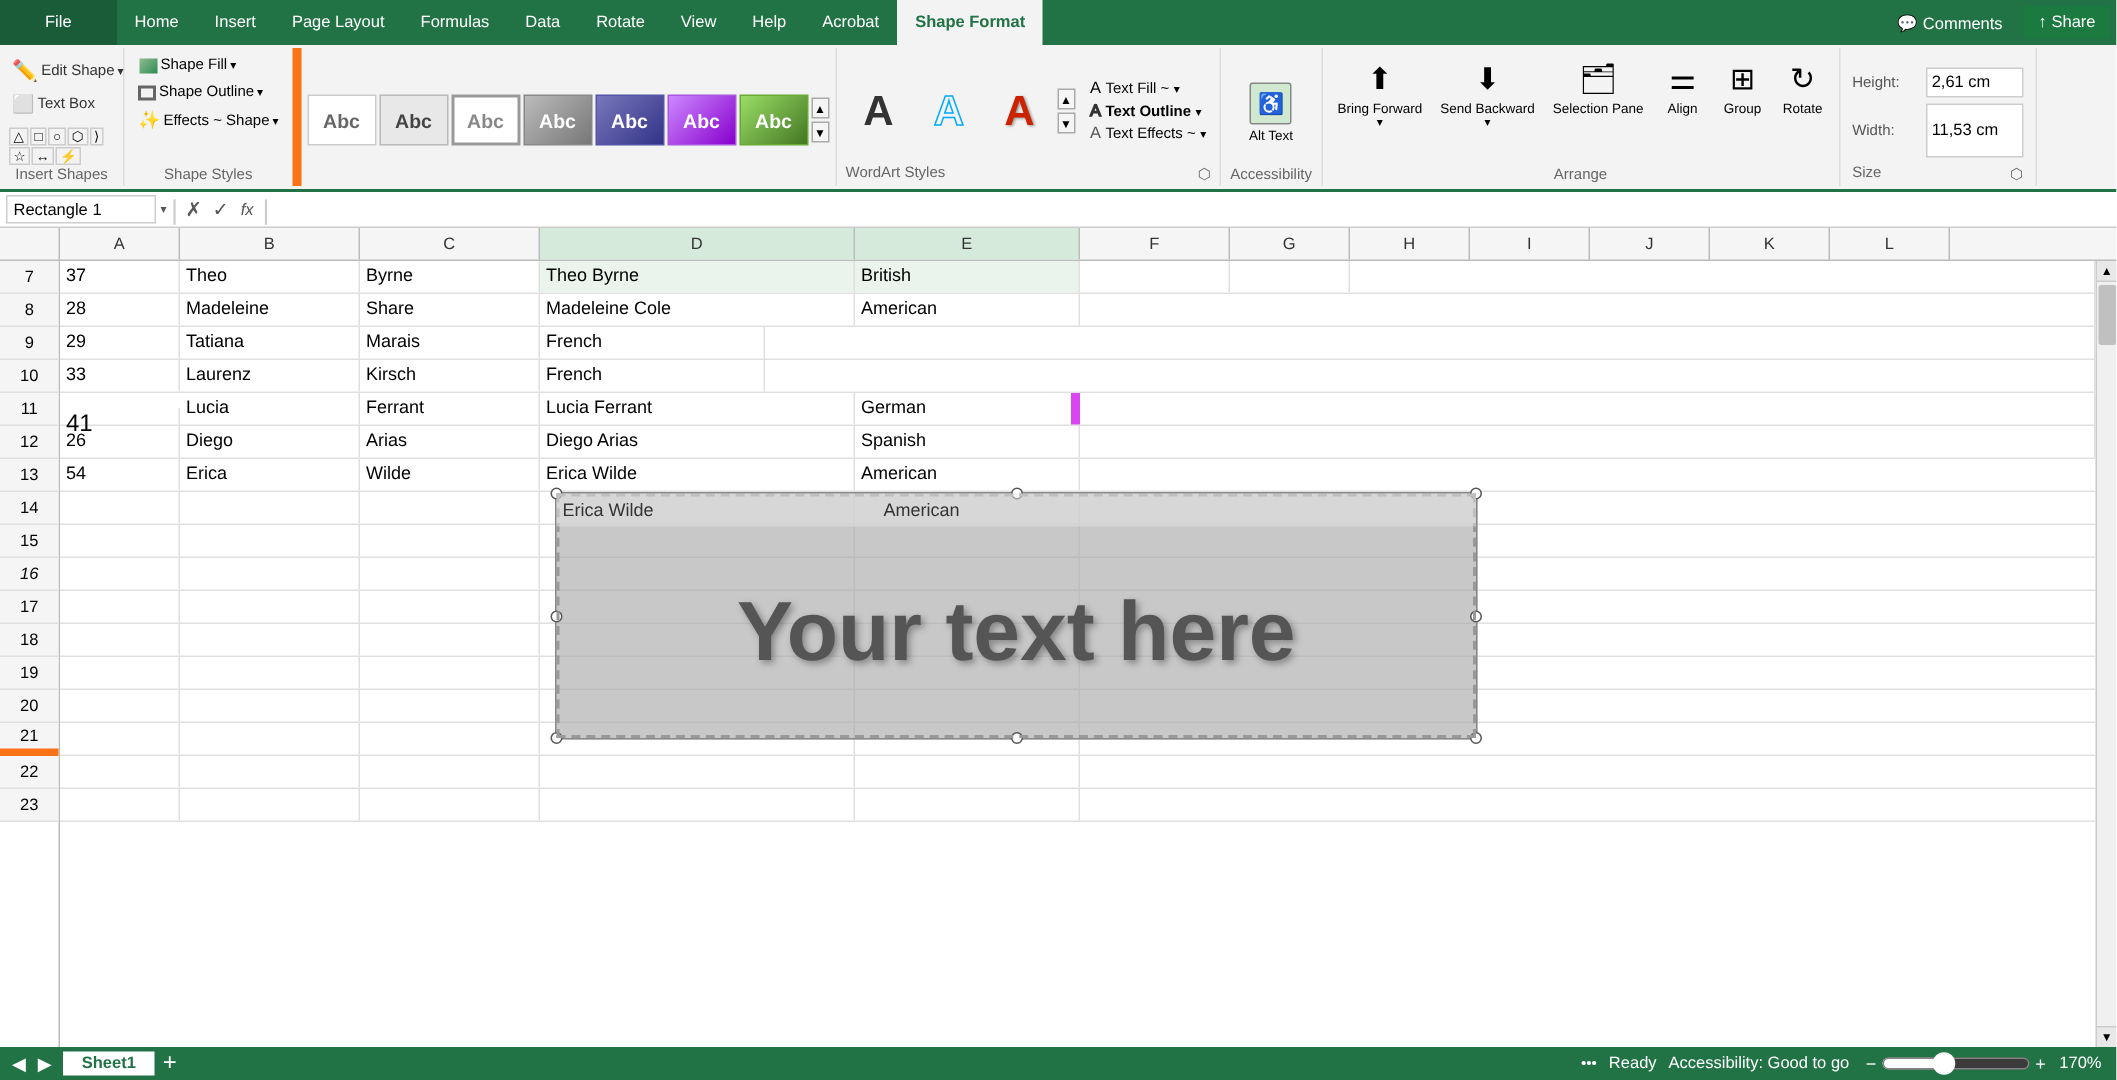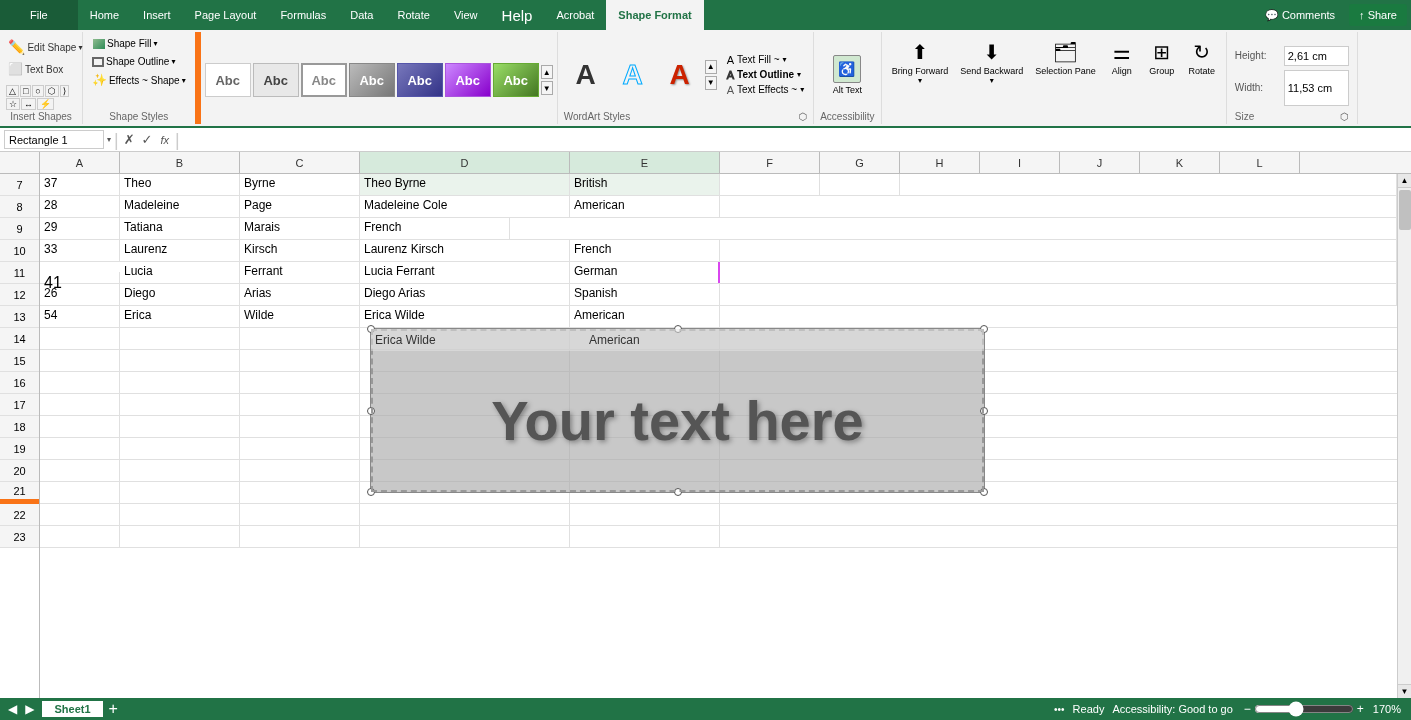--- a/index.html
+++ b/index.html
@@ -10,21 +10,21 @@
 
 <div style="display:flex; background:#217346; height:30px;">
   <div style="padding:6px 30px; color:#fff; font-size:11px; cursor:pointer; display:flex; align-items:center; background:#1a5c38;">File</div>
   <div style="padding:6px 12px; color:#fff; font-size:11px; cursor:pointer; display:flex; align-items:center;">Home</div>
   <div style="padding:6px 12px; color:#fff; font-size:11px; cursor:pointer; display:flex; align-items:center;">Insert</div>
   <div style="padding:6px 12px; color:#fff; font-size:11px; cursor:pointer; display:flex; align-items:center;">Page Layout</div>
   <div style="padding:6px 12px; color:#fff; font-size:11px; cursor:pointer; display:flex; align-items:center;">Formulas</div>
   <div style="padding:6px 12px; color:#fff; font-size:11px; cursor:pointer; display:flex; align-items:center;">Data</div>
   <div style="padding:6px 12px; color:#fff; font-size:11px; cursor:pointer; display:flex; align-items:center;">Rotate</div>
   <div style="padding:6px 12px; color:#fff; font-size:11px; cursor:pointer; display:flex; align-items:center;">View</div>
-  <div style="padding:6px 12px; color:#fff; font-size:15px; cursor:pointer; display:flex; align-items:center;text-align:right;">Help</div>
+  <div style="padding:6px 12px; color:#fff; font-size:11px; cursor:pointer; display:flex; align-items:center;text-align:right;">Help</div>
   <div style="padding:6px 12px; color:#fff; font-size:11px; cursor:pointer; display:flex; align-items:center;">Acrobat</div>
   <div style="padding:6px 12px; color:#f3f3f3; font-size:11px; cursor:pointer; display:flex; align-items:center; background:#f3f3f3; color:#217346; font-weight:600;">Shape Format</div>
   <div style="flex:1;"></div>
   <div style="padding:6px 10px; color:#fff; font-size:11px; cursor:pointer; display:flex; align-items:center; gap:3px;">💬 Comments</div>
   <div style="padding:4px 10px; color:#fff; font-size:11px; cursor:pointer; display:flex; align-items:center; gap:3px; background:#1a7a40; margin:4px; border-radius:3px;">↑ Share</div>
 </div>
 
 <div style="background:#f3f3f3; border-bottom:2px solid #217346; display:flex; height:98px; align-items:stretch; padding:2px 0;">
 
   <div style="display:flex; flex-direction:column; border-right:1px solid #ddd; padding:2px 6px 0 6px; min-width:80px;">
@@ -170,20 +170,21 @@
       </div>
       <div style="display:flex; flex-direction:column; align-items:center; cursor:pointer; padding:2px 4px; min-width:36px;">
         <div style="font-size:20px;">⊞</div>
         <span style="font-size:9px; text-align:center; margin-top:2px;">Group</span>
       </div>
       <div style="display:flex; flex-direction:column; align-items:center; cursor:pointer; padding:2px 4px; min-width:36px;">
         <div style="font-size:20px;">↻</div>
         <span style="font-size:9px; text-align:center; margin-top:2px;">Rotate</span>
       </div>
     </div>
+    <div style="font-size:10px; color:#666; text-align:center; padding-bottom:2px;">Arrange</div>
   </div>
 
   <div style="display:flex; flex-direction:column; border-right:1px solid #ddd; padding:2px 8px 0 8px; min-width:110px;">
     <div style="flex:1; display:flex; flex-direction:column; justify-content:center; gap:4px; padding-top:6px;">
       <div style="display:flex; align-items:center; gap:4px;">
         <span style="font-size:10px; color:#555; width:45px;">Height:</span>
         <input type="text" style="width: 65px; height: 20px; border: 1px solid rgb(204, 204, 204); font-size: 11px; padding: 1px 3px;" value="2,61 cm">
       </div>
       <div style="display:flex; align-items:center; gap:4px;">
         <span style="font-size:10px; color:#555; width:45px;">Width:</span>
@@ -232,21 +233,21 @@
     <div style="display:flex; flex-direction:column; width:40px; min-width:40px; border-right:1px solid #bbb; flex-shrink:0;">
       <div style="height:22px; border-bottom:1px solid #e0e0e0; display:flex; align-items:center; justify-content:center; font-size:11px; background:#f5f5f5;">7</div>
       <div style="height:22px; border-bottom:1px solid #e0e0e0; display:flex; align-items:center; justify-content:center; font-size:11px; background:#f5f5f5;">8</div>
       <div style="height:22px; border-bottom:1px solid #e0e0e0; display:flex; align-items:center; justify-content:center; font-size:11px; background:#f5f5f5;">9</div>
       <div style="height:22px; border-bottom:1px solid #e0e0e0; display:flex; align-items:center; justify-content:center; font-size:11px; background:#f5f5f5;">10</div>
       <div style="height:22px; border-bottom:1px solid #e0e0e0; display:flex; align-items:center; justify-content:center; font-size:11px; background:#f5f5f5;">11</div>
       <div style="height:22px; border-bottom:1px solid #e0e0e0; display:flex; align-items:center; justify-content:center; font-size:11px; background:#f5f5f5;">12</div>
       <div style="height:22px; border-bottom:1px solid #e0e0e0; display:flex; align-items:center; justify-content:center; font-size:11px; background:#f5f5f5;">13</div>
       <div style="height:22px; border-bottom:1px solid #e0e0e0; display:flex; align-items:center; justify-content:center; font-size:11px; background:#f5f5f5;">14</div>
       <div style="height:22px; border-bottom:1px solid #e0e0e0; display:flex; align-items:center; justify-content:center; font-size:11px; background:#f5f5f5;">15</div>
-      <div style="height:22px; border-bottom:1px solid #e0e0e0; display:flex; align-items:center; justify-content:center; font-size:11px; background:#f5f5f5;">16</div>
+      <div style="height:22px; border-bottom:1px solid #e0e0e0; display:flex; align-items:center; justify-content:center; font-size:11px; background:#f5f5f5;font-style:italic;">16</div>
       <div style="height:22px; border-bottom:1px solid #e0e0e0; display:flex; align-items:center; justify-content:center; font-size:11px; background:#f5f5f5;">17</div>
       <div style="height:22px; border-bottom:1px solid #e0e0e0; display:flex; align-items:center; justify-content:center; font-size:11px; background:#f5f5f5;">18</div>
       <div style="height:22px; border-bottom:1px solid #e0e0e0; display:flex; align-items:center; justify-content:center; font-size:11px; background:#f5f5f5;">19</div>
       <div style="height:22px; border-bottom:1px solid #e0e0e0; display:flex; align-items:center; justify-content:center; font-size:11px; background:#f5f5f5;">20</div>
       <div style="height:22px; border-bottom:5px solid #f97316; display:flex; align-items:center; justify-content:center; font-size:11px; background:#f5f5f5;">21</div>
       <div style="height:22px; border-bottom:1px solid #e0e0e0; display:flex; align-items:center; justify-content:center; font-size:11px; background:#f5f5f5;">22</div>
       <div style="height:22px; border-bottom:1px solid #e0e0e0; display:flex; align-items:center; justify-content:center; font-size:11px; background:#f5f5f5;">23</div>
     </div>
 
     <div style="flex:1; position:relative; overflow:hidden;">
@@ -258,49 +259,48 @@
         <div style="width:210px; min-width:210px; border-right:1px solid #e0e0e0; padding:2px 4px; font-size:12px; background:#eaf3ec;">Theo Byrne</div>
         <div style="width:150px; min-width:150px; border-right:1px solid #e0e0e0; padding:2px 4px; font-size:12px; background:#eaf3ec;">British</div>
         <div style="width:100px; min-width:100px; border-right:1px solid #e0e0e0; padding:2px 4px; font-size:12px;"></div>
         <div style="width:80px; min-width:80px; border-right:1px solid #e0e0e0; padding:2px 4px; font-size:12px;"></div>
         <div style="flex:1; border-right:1px solid #e0e0e0; padding:2px 4px; font-size:12px;"></div>
       </div>
 
       <div style="display:flex; height:22px; border-bottom:1px solid #e0e0e0;">
         <div style="width:80px; min-width:80px; border-right:1px solid #e0e0e0; padding:2px 4px; font-size:12px;">28</div>
         <div style="width:120px; min-width:120px; border-right:1px solid #e0e0e0; padding:2px 4px; font-size:12px;">Madeleine</div>
-        <div style="width:120px; min-width:120px; border-right:1px solid #e0e0e0; padding:2px 4px; font-size:12px;">Page</div>
+        <div style="width:120px; min-width:120px; border-right:1px solid #e0e0e0; padding:2px 4px; font-size:12px;">Share</div>
         <div style="width:210px; min-width:210px; border-right:1px solid #e0e0e0; padding:2px 4px; font-size:12px;">Madeleine Cole</div>
         <div style="width:150px; min-width:150px; border-right:1px solid #e0e0e0; padding:2px 4px; font-size:12px;">American</div>
         <div style="flex:1; border-right:1px solid #e0e0e0; padding:2px 4px; font-size:12px;"></div>
       </div>
 
       <div style="display:flex; height:22px; border-bottom:1px solid #e0e0e0;">
         <div style="width:80px; min-width:80px; border-right:1px solid #e0e0e0; padding:2px 4px; font-size:12px;">29</div>
         <div style="width:120px; min-width:120px; border-right:1px solid #e0e0e0; padding:2px 4px; font-size:12px;">Tatiana</div>
         <div style="width:120px; min-width:120px; border-right:1px solid #e0e0e0; padding:2px 4px; font-size:12px;">Marais</div>
         <div style="width:150px; min-width:150px; border-right:1px solid #e0e0e0; padding:2px 4px; font-size:12px;">French</div>
         <div style="flex:1; border-right:1px solid #e0e0e0; padding:2px 4px; font-size:12px;"></div>
       </div>
 
       <div style="display:flex; height:22px; border-bottom:1px solid #e0e0e0;">
         <div style="width:80px; min-width:80px; border-right:1px solid #e0e0e0; padding:2px 4px; font-size:12px;">33</div>
         <div style="width:120px; min-width:120px; border-right:1px solid #e0e0e0; padding:2px 4px; font-size:12px;">Laurenz</div>
         <div style="width:120px; min-width:120px; border-right:1px solid #e0e0e0; padding:2px 4px; font-size:12px;">Kirsch</div>
-        <div style="width:210px; min-width:210px; border-right:1px solid #e0e0e0; padding:2px 4px; font-size:12px;">Laurenz Kirsch</div>
         <div style="width:150px; min-width:150px; border-right:1px solid #e0e0e0; padding:2px 4px; font-size:12px;">French</div>
         <div style="flex:1; border-right:1px solid #e0e0e0; padding:2px 4px; font-size:12px;"></div>
       </div>
 
       <div style="display:flex; height:22px; border-bottom:1px solid #e0e0e0;">
         <div style="width:80px; min-width:80px; border-right:1px solid #e0e0e0; padding:2px 4px; font-size:16px;margin-top:10px;">41</div>
         <div style="width:120px; min-width:120px; border-right:1px solid #e0e0e0; padding:2px 4px; font-size:12px;">Lucia</div>
         <div style="width:120px; min-width:120px; border-right:1px solid #e0e0e0; padding:2px 4px; font-size:12px;">Ferrant</div>
         <div style="width:210px; min-width:210px; border-right:1px solid #e0e0e0; padding:2px 4px; font-size:12px;">Lucia Ferrant</div>
-        <div style="width:150px; min-width:150px; border-right:2px solid #d946ef; padding:2px 4px; font-size:12px;">German</div>
+        <div style="width:150px; min-width:150px; border-right:6px solid #d946ef; padding:2px 4px; font-size:12px;">German</div>
         <div style="flex:1; border-right:1px solid #e0e0e0; padding:2px 4px; font-size:12px;"></div>
       </div>
 
       <div style="display:flex; height:22px; border-bottom:1px solid #e0e0e0;">
         <div style="width:80px; min-width:80px; border-right:1px solid #e0e0e0; padding:2px 4px; font-size:12px;">26</div>
         <div style="width:120px; min-width:120px; border-right:1px solid #e0e0e0; padding:2px 4px; font-size:12px;">Diego</div>
         <div style="width:120px; min-width:120px; border-right:1px solid #e0e0e0; padding:2px 4px; font-size:12px;">Arias</div>
         <div style="width:210px; min-width:210px; border-right:1px solid #e0e0e0; padding:2px 4px; font-size:12px;">Diego Arias</div>
         <div style="width:150px; min-width:150px; border-right:1px solid #e0e0e0; padding:2px 4px; font-size:12px;">Spanish</div>
         <div style="flex:1; border-right:1px solid #e0e0e0; padding:2px 4px; font-size:12px;"></div>

